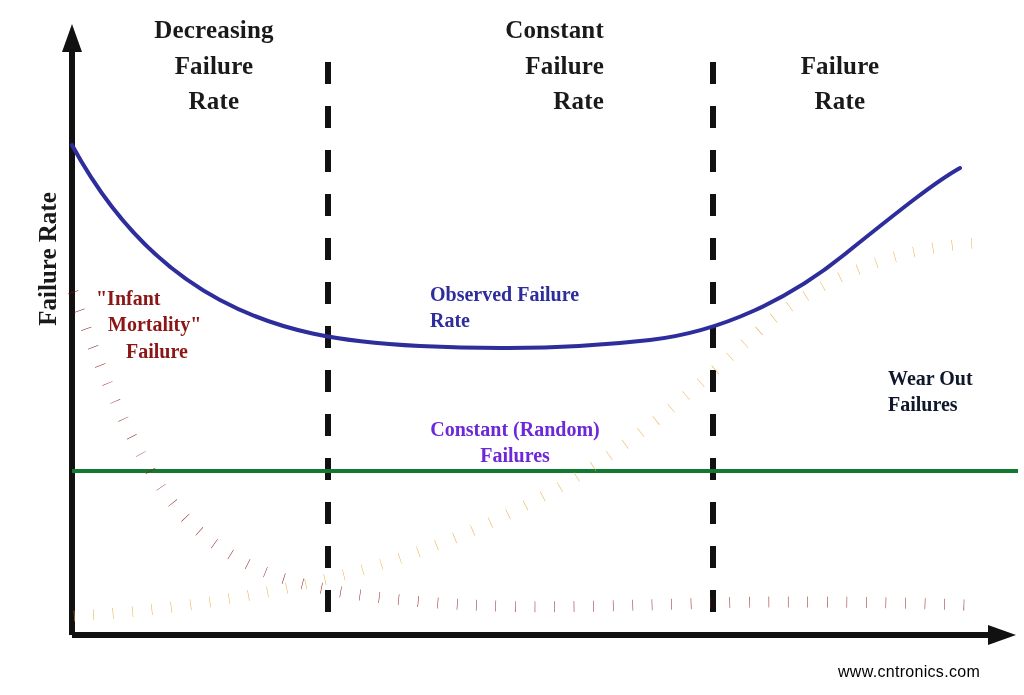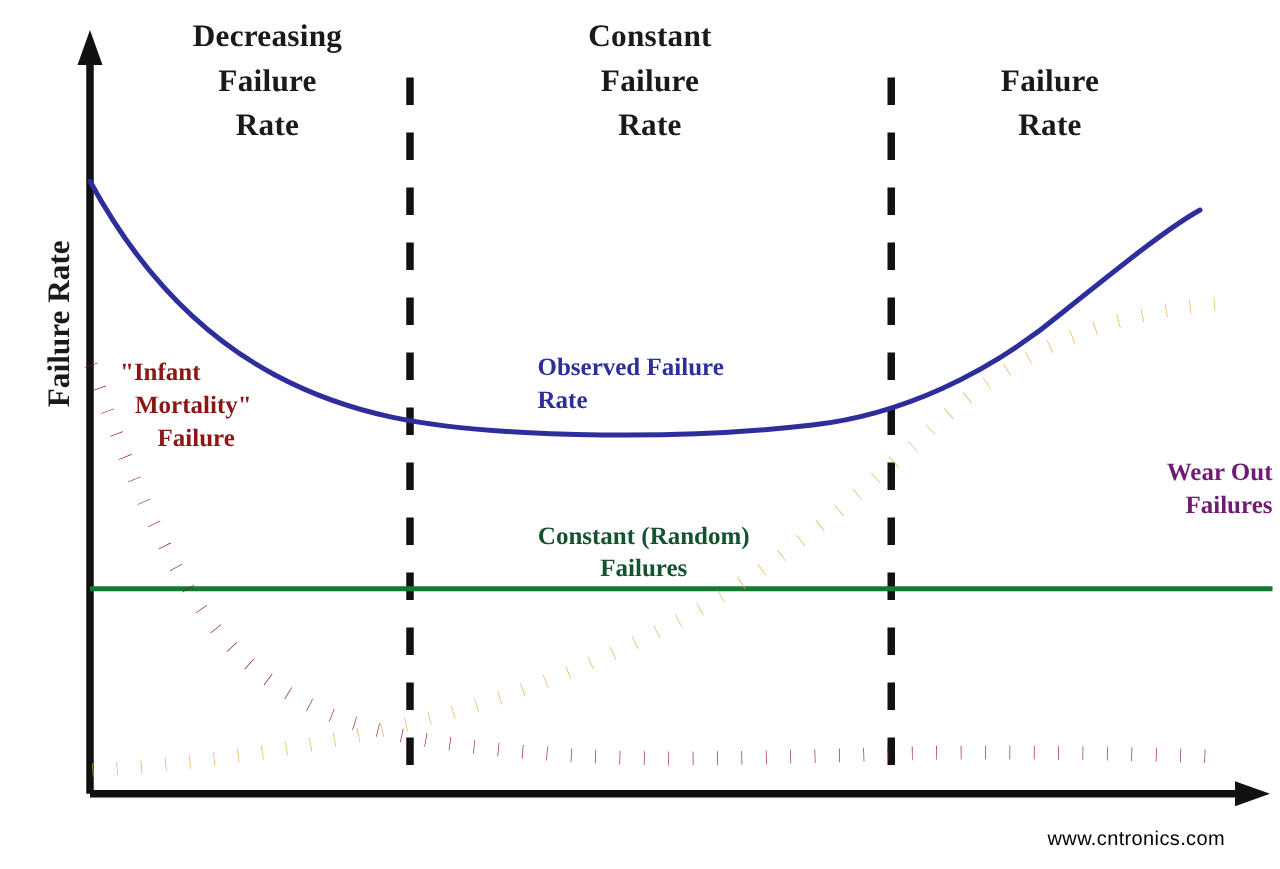--- a/index.html
+++ b/index.html
@@ -48,39 +48,39 @@
     left: 430px;
     top: 281px;
     width: 200px;
     color: #2d2d9c;
   }
   #label-constant {
     left: 400px;
     top: 416px;
     width: 230px;
     text-align: center;
-    color: #14532d;
+    color: #6d28d9;
   }
   #label-early {
     left: 82px;
     top: 285px;
     width: 160px;
     text-align: left;
     color: #8c1616;
   }
   #label-early .ln1 { display: block; padding-left: 0px; }
   #label-early .ln2 { display: block; padding-left: 14px; }
   #label-early .ln3 { display: block; padding-left: 26px; }
   #label-early .ln4 { display: block; padding-left: 44px; }
   #label-wearout {
     left: 888px;
     top: 365px;
     width: 130px;
-    text-align: right;
-    color: #701a75;
+    text-align: left;
+    color: #0f172a;
   }
   #axis-label-y {
     position: absolute;
     left: -42px;
     top: 245px;
     width: 180px;
     text-align: center;
     transform: rotate(-90deg);
     transform-origin: center center;
     font-family: "Liberation Serif", "DejaVu Serif", serif;
@@ -138,21 +138,21 @@
 
     <path d="M 72,145 C 110,215 160,268 220,300 C 280,332 340,342 420,346 C 500,350 580,348 650,340 C 720,332 790,300 850,250 C 900,210 935,182 960,168" fill="none" stroke="#2d2d9c" stroke-width="4" stroke-linecap="round"></path>
   </svg>
 
   <div class="region-title" id="region-decreasing" style="left:130px; top:12px; width:168px;">
     <span>Decreasing</span><br>
     <span>Failure</span><br>
     <span>Rate</span>
   </div>
 
-  <div class="region-title" id="region-constant" style="left:436px; top:12px; width:168px;">
+  <div class="region-title" id="region-constant" style="left:436px; top:12px; width:168px;text-align:right;">
     <span>Constant</span><br>
     <span>Failure</span><br>
     <span>Rate</span>
   </div>
 
   <div class="region-title" id="region-increasing" style="left:756px; top:12px; width:168px;">
     <br>
     <span>Failure</span><br>
     <span>Rate</span>
   </div>

